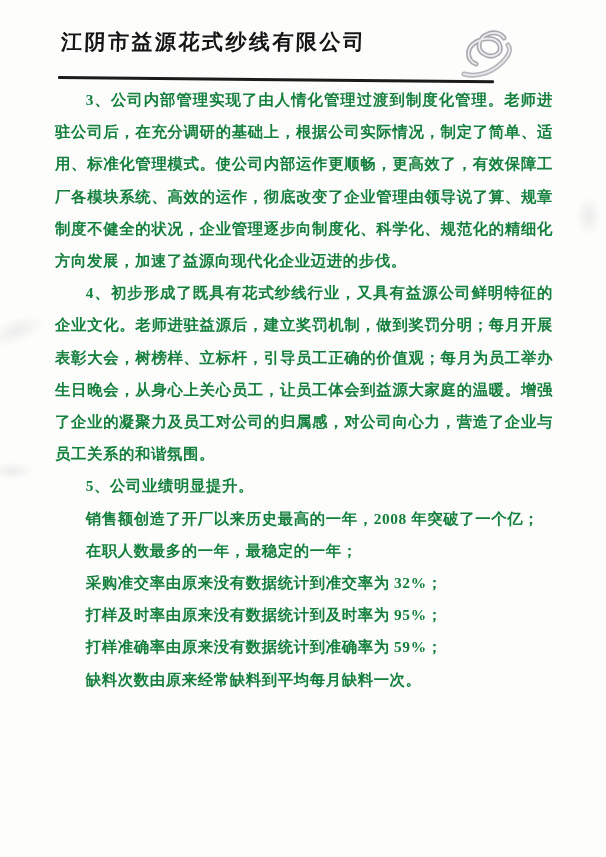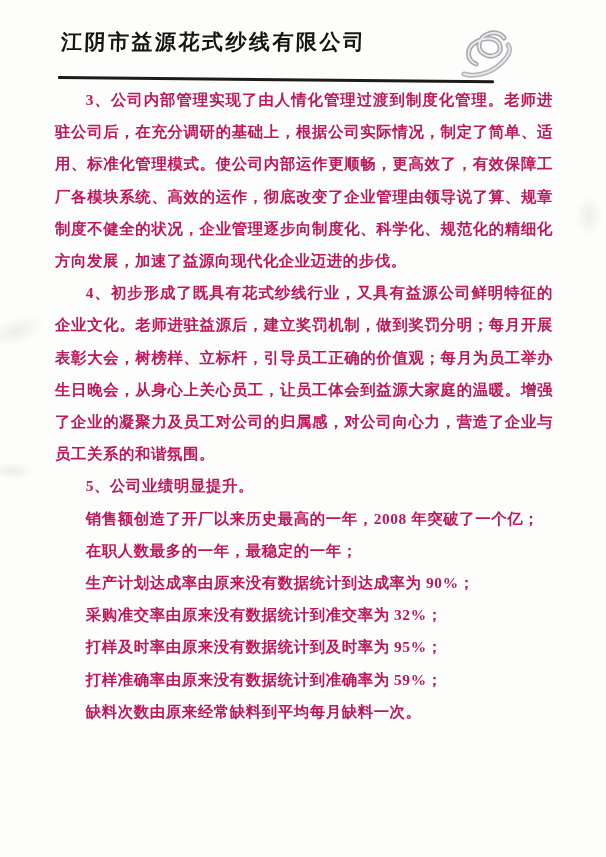--- a/index.html
+++ b/index.html
@@ -48,21 +48,21 @@
   }
   
   .doc-body {
     position: absolute;
     left: 55px;
     top: 84px;
     width: 498px;
     font-size: 15.4px;
     line-height: 32.2px;
     letter-spacing: 0.6px;
-    color: #be185d;
+    color: #15803d;
     font-weight: 600;
     text-align: justify;
     text-justify: inter-ideograph;
   }
   .para {
     margin: 0;
     text-indent: 2em;
   }
   
   .smudge {
@@ -94,21 +94,20 @@
   </div>
 
   <div class="rule"></div>
 
   <div class="doc-body">
     <p class="para">3、公司内部管理实现了由人情化管理过渡到制度化管理。老师进驻公司后，在充分调研的基础上，根据公司实际情况，制定了简单、适用、标准化管理模式。使公司内部运作更顺畅，更高效了，有效保障工厂各模块系统、高效的运作，彻底改变了企业管理由领导说了算、规章制度不健全的状况，企业管理逐步向制度化、科学化、规范化的精细化方向发展，加速了益源向现代化企业迈进的步伐。</p>
     <p class="para">4、初步形成了既具有花式纱线行业，又具有益源公司鲜明特征的企业文化。老师进驻益源后，建立奖罚机制，做到奖罚分明；每月开展表彰大会，树榜样、立标杆，引导员工正确的价值观；每月为员工举办生日晚会，从身心上关心员工，让员工体会到益源大家庭的温暖。增强了企业的凝聚力及员工对公司的归属感，对公司向心力，营造了企业与员工关系的和谐氛围。</p>
     <p class="para">5、公司业绩明显提升。</p>
     <p class="para">销售额创造了开厂以来历史最高的一年，2008 年突破了一个亿；</p>
     <p class="para">在职人数最多的一年，最稳定的一年；</p>
-    <p class="para">生产计划达成率由原来没有数据统计到达成率为 90%；</p>
     <p class="para">采购准交率由原来没有数据统计到准交率为 32%；</p>
     <p class="para">打样及时率由原来没有数据统计到及时率为 95%；</p>
     <p class="para">打样准确率由原来没有数据统计到准确率为 59%；</p>
     <p class="para">缺料次数由原来经常缺料到平均每月缺料一次。</p>
   </div>
 
   <div class="smudge s1"></div>
   <div class="smudge s2"></div>
   <div class="smudge s3"></div>
 

